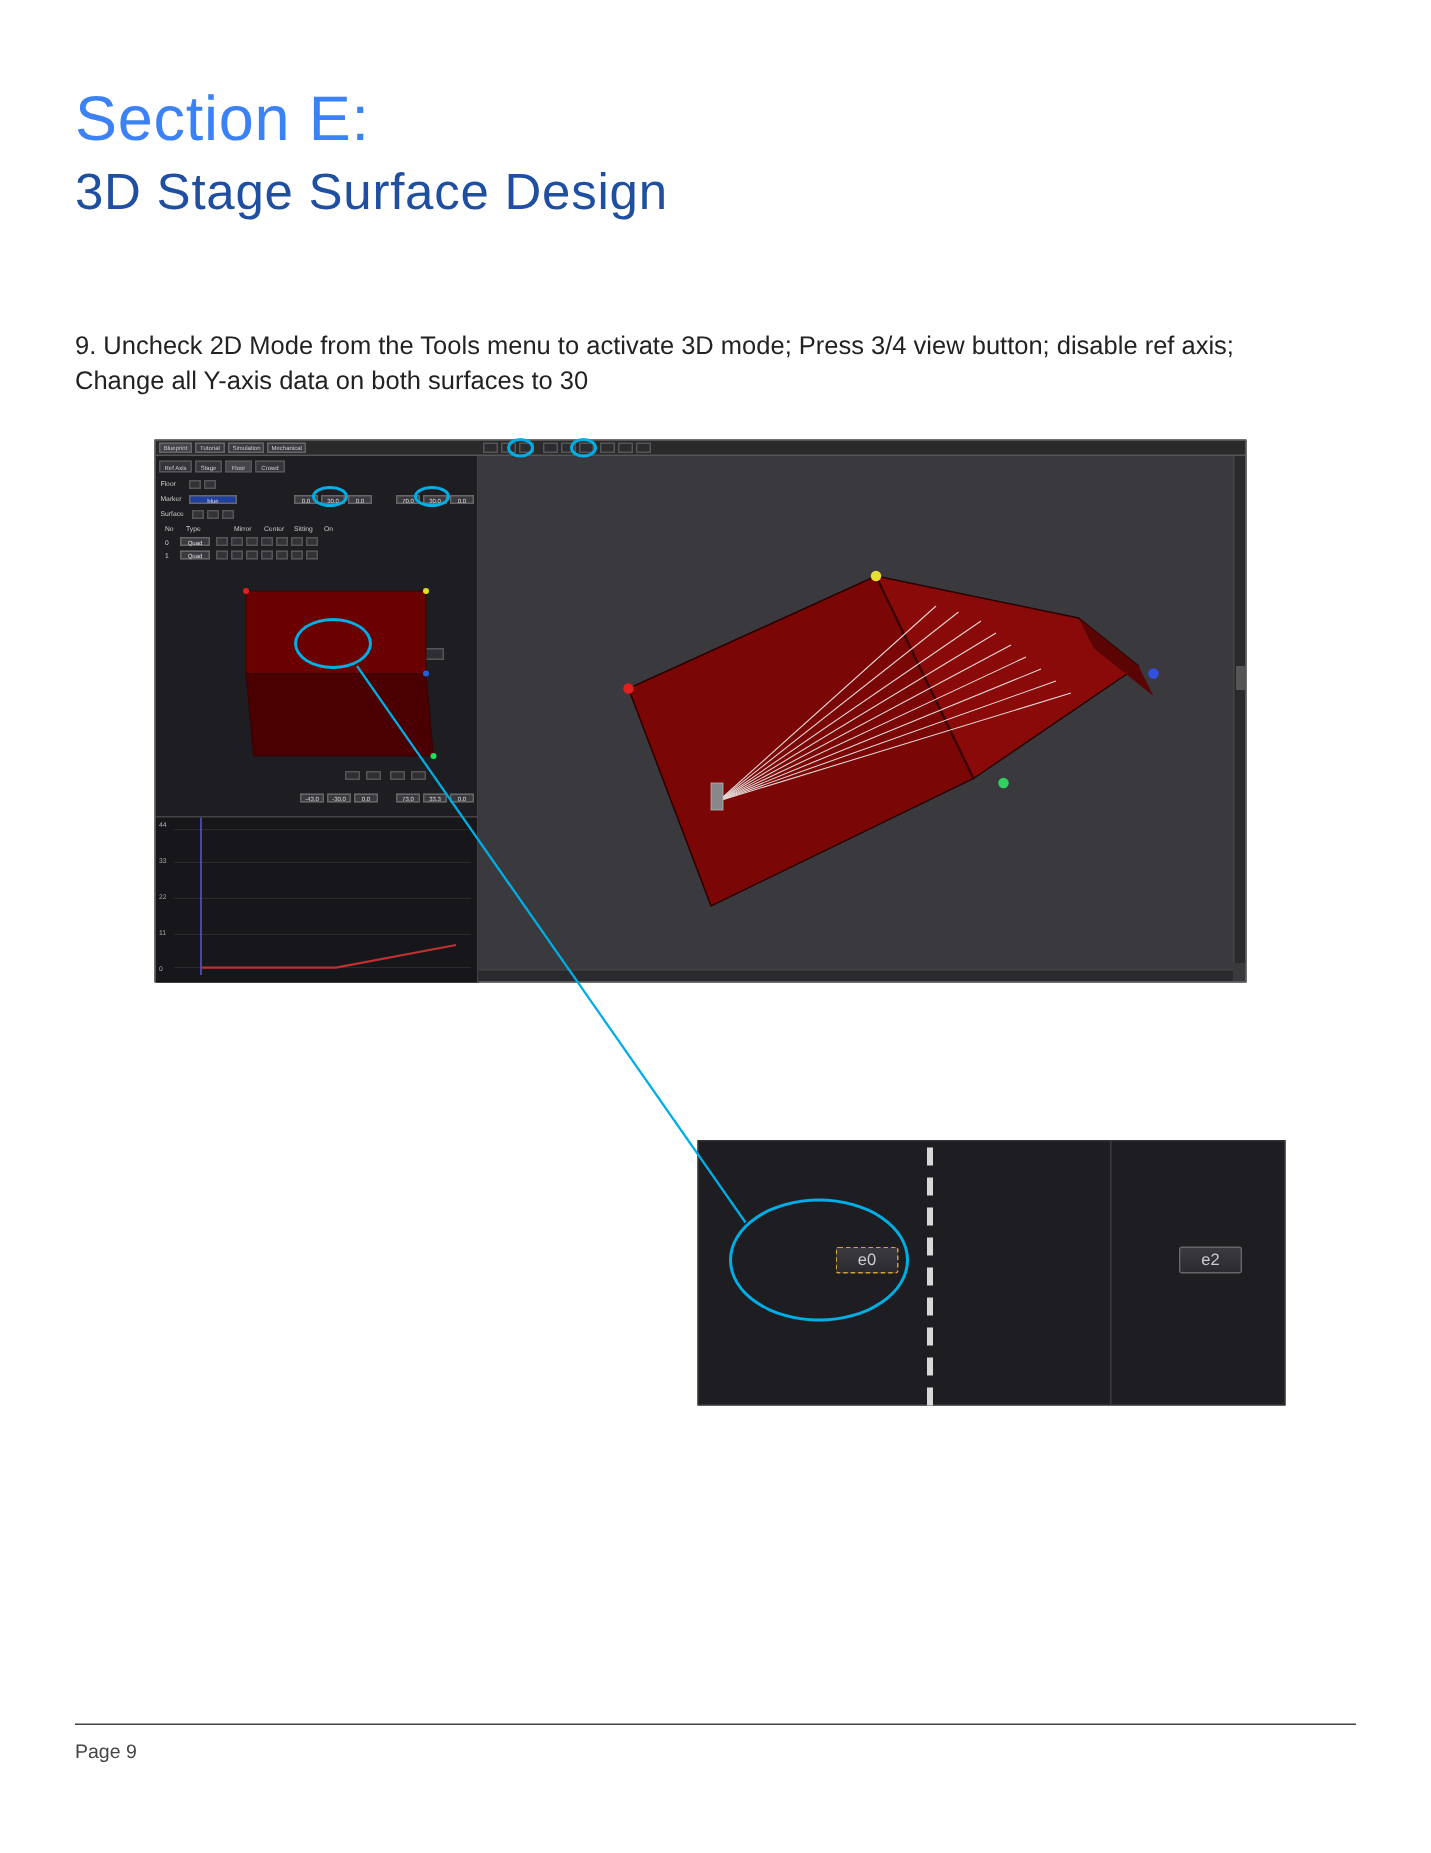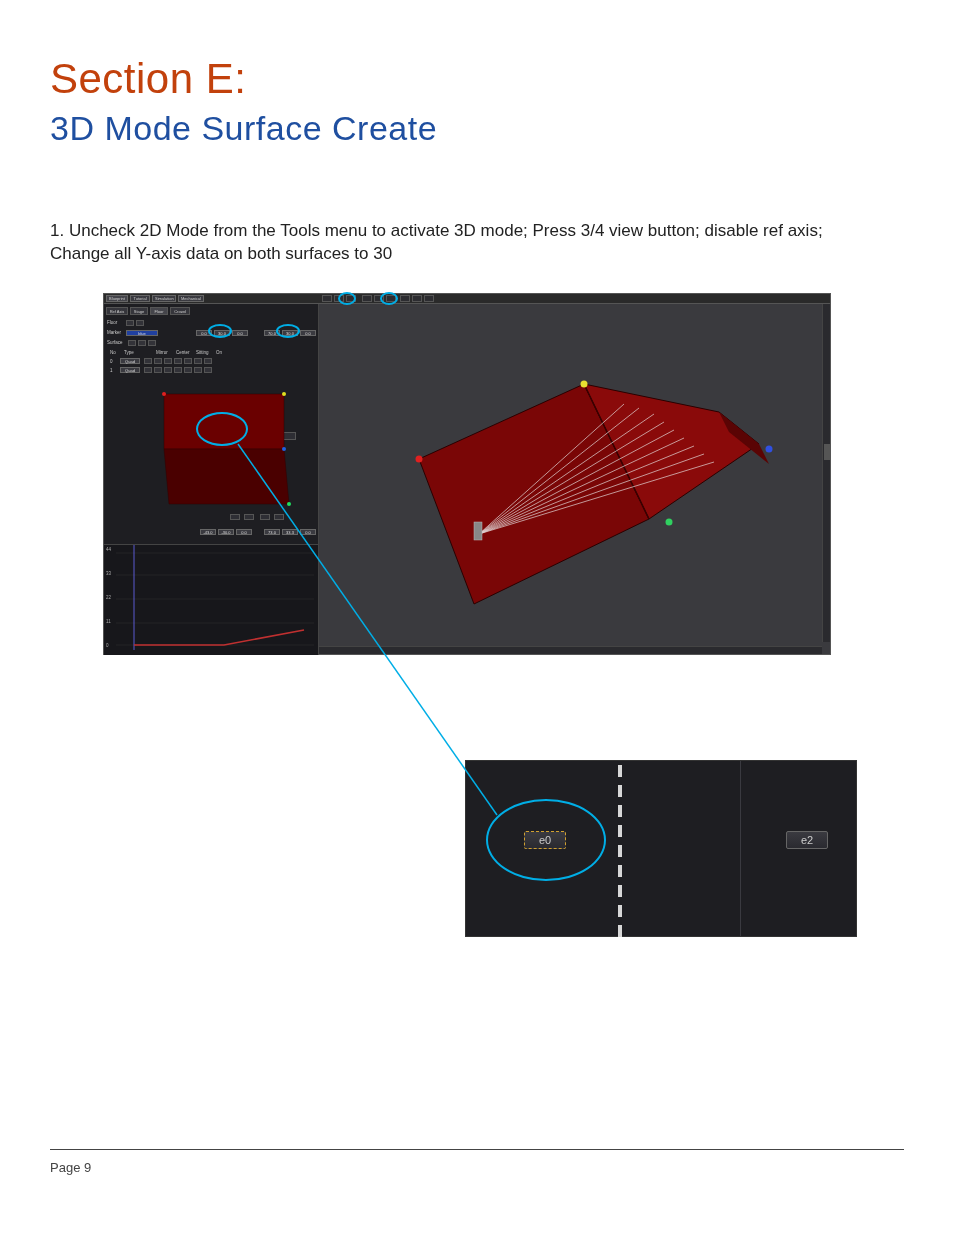--- a/index.html
+++ b/index.html
@@ -12,21 +12,21 @@
     color: #333;
   }
   .page {
     padding: 55px 50px 0 50px;
     position: relative;
     height: 100%;
   }
   .h1 {
     font-size: 42px;
     font-weight: 300;
-    color: #c2410c;
+    color: #3b82f6;
     letter-spacing: 0.5px;
   }
   .h2 {
     font-size: 34px;
     font-weight: 300;
     color: #1f4fa0;
     margin-top: 6px;
     letter-spacing: 0.5px;
   }
   .step1 {
@@ -198,20 +198,21 @@
     background: linear-gradient(#3a3a40, #2a2a30);
     border: 1px solid #666;
     border-radius: 2px;
     color: #ccc;
     font-size: 11px;
     text-align: center;
     line-height: 16px;
   }
   .ss2 .ebtn2.eo {
     border: 1px dashed #d0a030;
+    margin-left: 33px;
   }
   
   .footer {
     position: absolute;
     left: 50px; right: 50px;
     bottom: 60px;
     border-top: 1px solid #444;
     padding-top: 10px;
     display: flex;
     justify-content: space-between;
@@ -224,23 +225,23 @@
     position: absolute;
     left: 0; top: 0;
     pointer-events: none;
   }
 </style>
 </head>
 <body>
 
 <div class="page">
   <div class="h1">Section E:</div>
-  <div class="h2">3D Mode Surface Create</div>
-
-  <div class="step1">1. Uncheck 2D Mode from the Tools menu to activate 3D mode; Press 3/4 view button; disable ref axis; Change all Y-axis data on both surfaces to 30</div>
+  <div class="h2">3D Stage Surface Design</div>
+
+  <div class="step1">9. Uncheck 2D Mode from the Tools menu to activate 3D mode; Press 3/4 view button; disable ref axis; Change all Y-axis data on both surfaces to 30</div>
 
   <div class="ss1">
     <div class="topbar">
       <div class="tab" style="left:2px;width:22px;background:#44444a;">Blueprint</div>
       <div class="tab" style="left:26px;width:20px;">Tutorial</div>
       <div class="tab" style="left:48px;width:24px;">Simulation</div>
       <div class="tab" style="left:74px;width:26px;">Mechanical</div>
 
       <div class="toolbtn" style="left:218px;"></div>
       <div class="toolbtn" style="left:230px;"></div>

